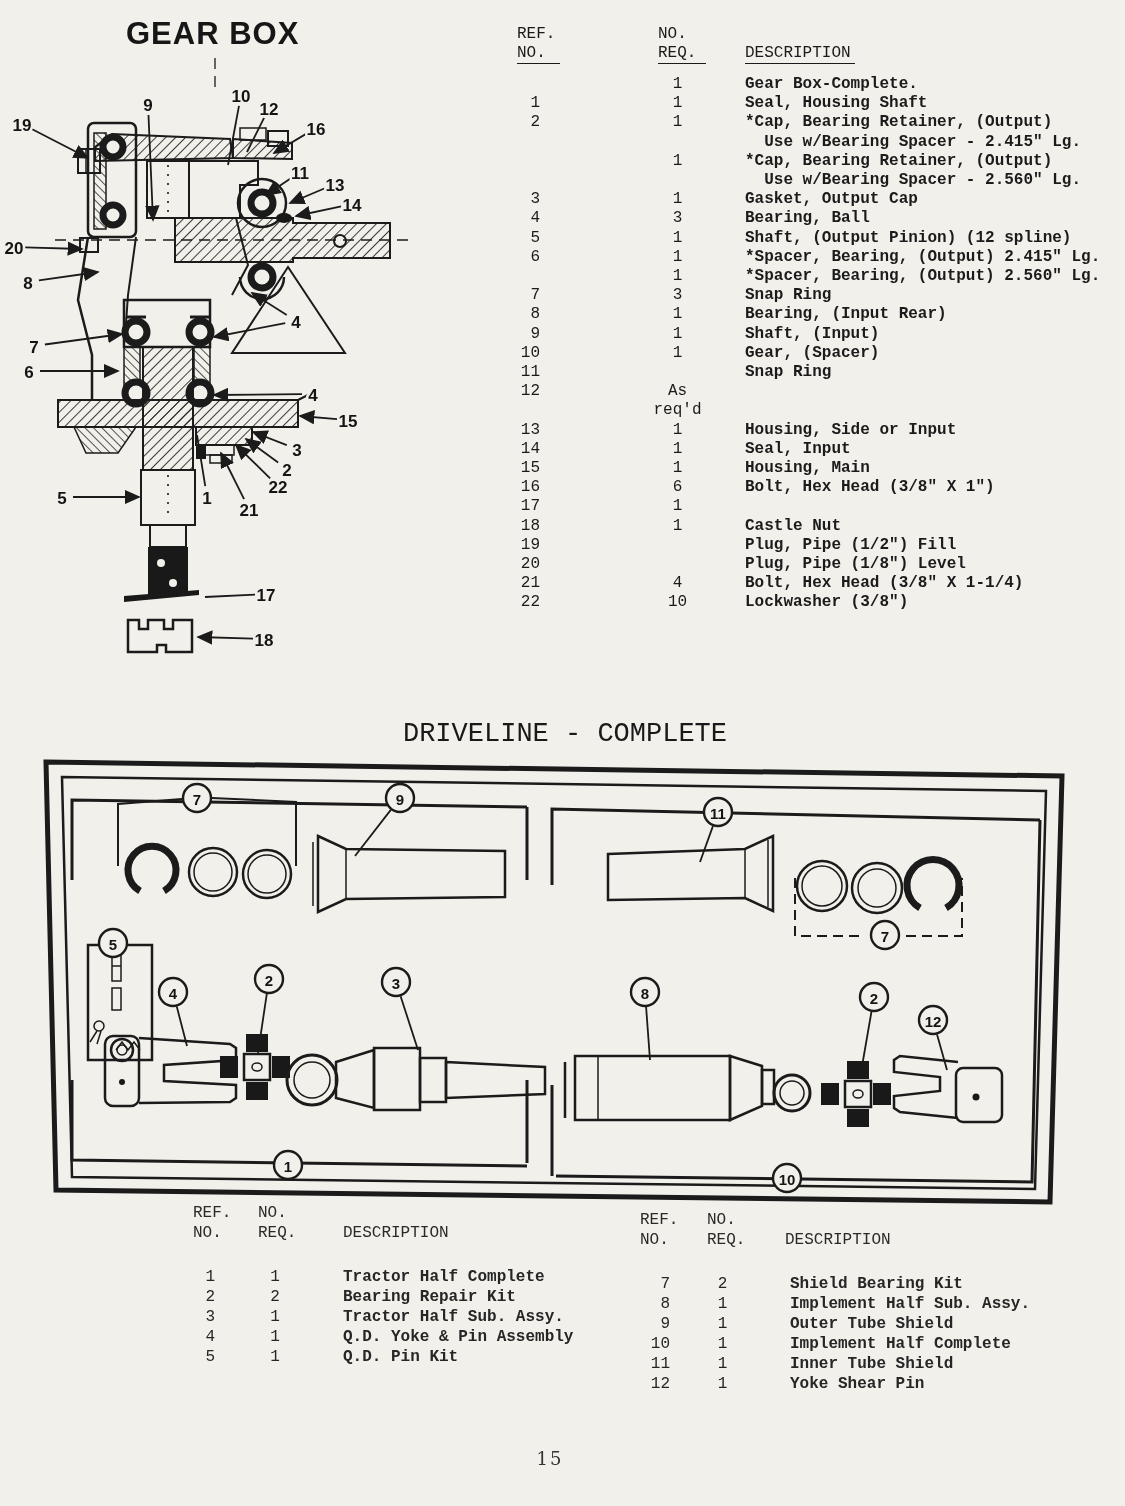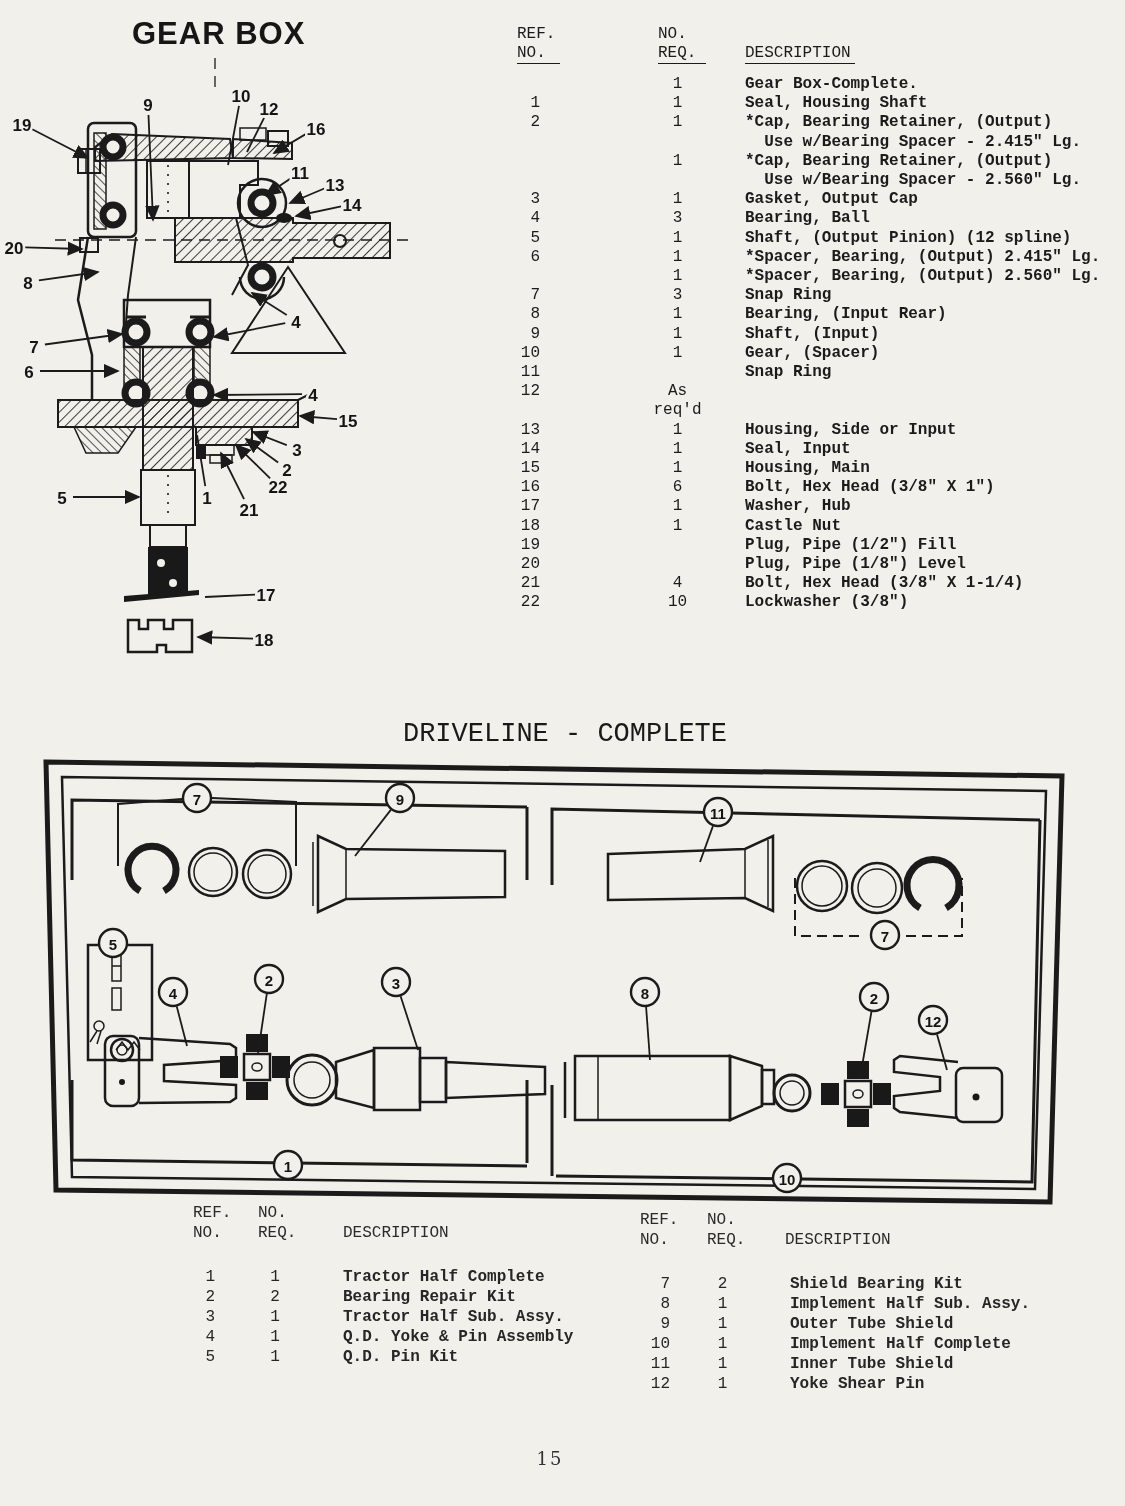--- a/index.html
+++ b/index.html
@@ -4,21 +4,21 @@
 <style>
   html,body{margin:0;padding:0;}
   body{
     width:1125px;height:1506px;position:relative;overflow:hidden;
     background:#f2f0eb;
     font-family:"Liberation Mono",monospace;
     color:#1b1b1b;
   }
   #page{position:absolute;inset:0;}
   .gb-title{
-    position:absolute;left:132px;top:16px;
+    position:absolute;left:126px;top:16px;
     font-family:"Liberation Sans",sans-serif;font-weight:700;
     font-size:31px;letter-spacing:1px;color:#161616;
   }
   
   .gb-table{position:absolute;left:505px;top:25px;width:615px;font-size:16px;}
   .gb-head{position:relative;height:40px;}
   .gb-head span{position:absolute;display:inline-block;line-height:19px;}
   .h-c1a{left:12px;top:0;}
   .h-c1b{left:12px;top:19px;border-bottom:1.6px solid #1b1b1b;padding-right:14px;}
   .h-c2a{left:153px;top:0;}
@@ -376,21 +376,20 @@
           <span class="c-desc">Housing, Main</span>
         </div>
         <div class="trow gb-cols">
           <span class="c-ref">16</span>
           <span class="c-req">6</span>
           <span class="c-desc">Bolt, Hex Head (3/8" X 1")</span>
         </div>
         <div class="trow gb-cols">
           <span class="c-ref">17</span>
           <span class="c-req">1</span>
-          <span class="c-desc">Washer, Hub</span>
         </div>
         <div class="trow gb-cols">
           <span class="c-ref">18</span>
           <span class="c-req">1</span>
           <span class="c-desc">Castle Nut</span>
         </div>
         <div class="trow gb-cols">
           <span class="c-ref">19</span>
           <span class="c-req"></span>
           <span class="c-desc">Plug, Pipe (1/2") Fill</span>

